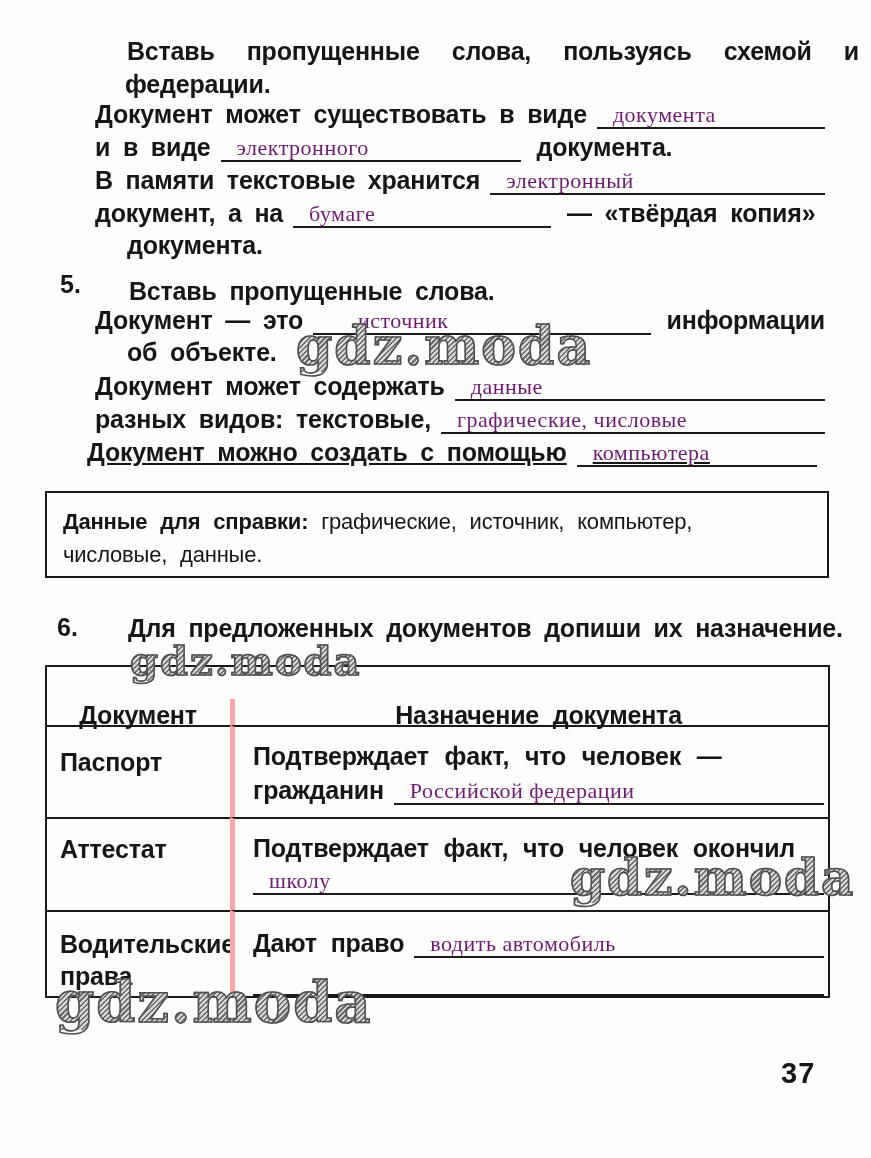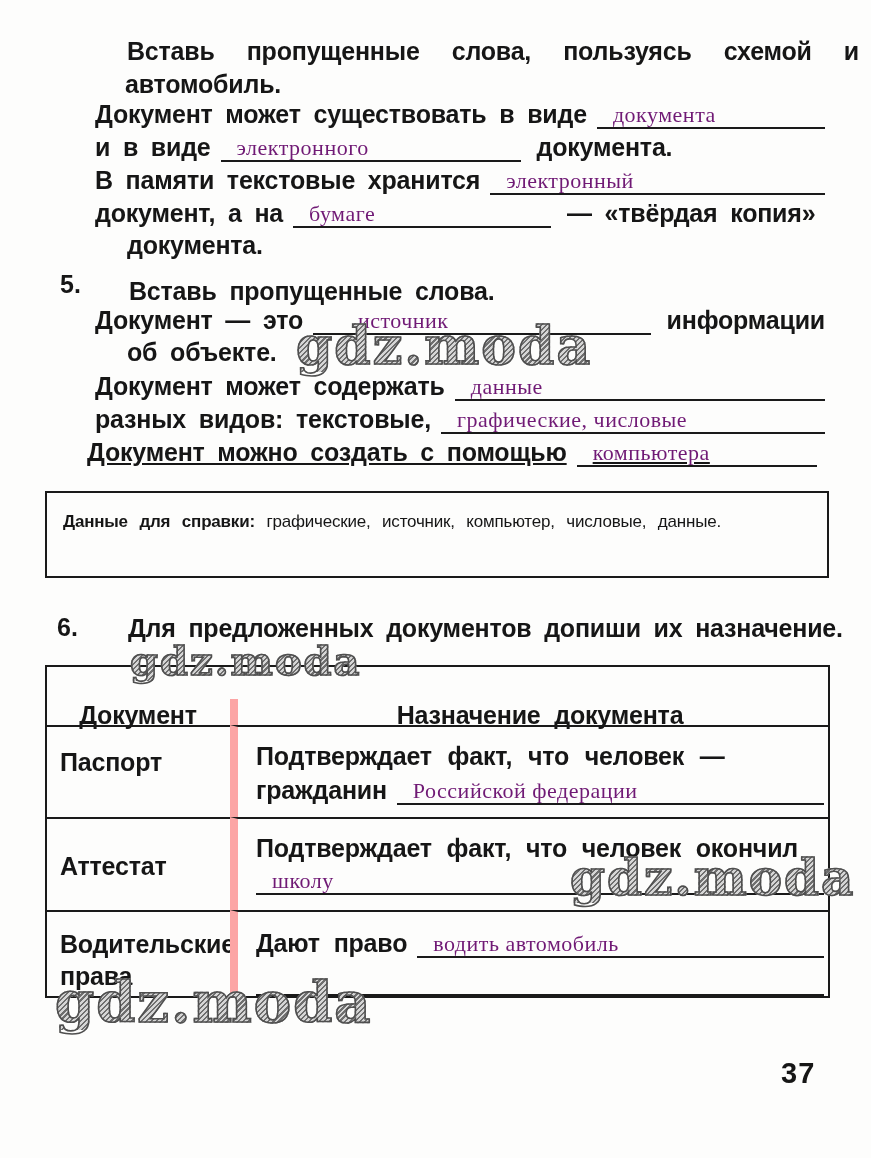--- a/index.html
+++ b/index.html
@@ -38,32 +38,32 @@
   .suffix{margin-left:16px;}
   
   .exnum{position:absolute;font-size:25px;font-weight:700;}
   
   .refbox{
     position:absolute;left:45px;top:491px;width:784px;height:87px;
     border:2.5px solid #1a1a1a;box-sizing:border-box;
     padding:12px 18px 0 16px;
   }
   .refbox .txt{
-    font-size:17px;font-weight:700;line-height:33px;letter-spacing:-0.2px;
+    font-size:22px;font-weight:700;line-height:33px;letter-spacing:-0.2px;
     word-spacing:7px;display:inline;
   }
   .refbox .items{font-weight:700;display:inline;}
   
   .doc-table{
     position:absolute;left:45px;top:665px;width:785px;height:333px;
     border:2.5px solid #1a1a1a;box-sizing:border-box;
     display:grid;grid-template-columns:183px 1fr;grid-template-rows:58px 92px 93px 1fr;
   }
   .cell{box-sizing:border-box;border-top:2px solid #1a1a1a;padding:12px 14px 0 13px;}
-  .cell.c2{border-left:8px solid #fca5a5;padding-left:18px;padding-right:4px;}
+  .cell.c2{border-left:5px solid #fca5a5;padding-left:18px;padding-right:4px;}
   .cell.head{border-top:none;display:flex;align-items:center;justify-content:center;padding-top:6px;margin-top:32px;}
   .cell .t{word-spacing:7px;}
   .cellline{display:flex;align-items:flex-end;height:32px;}
   .cellline + .cellline{margin-top:2px;}
   .wrapcell .t{white-space:normal;line-height:32px;display:block;}
   
   .wm{
     position:absolute;
     font-family:"DejaVu Serif","Liberation Serif",serif;
     font-weight:700;letter-spacing:2px;line-height:1;
@@ -82,21 +82,21 @@
     position:absolute;left:781px;top:1057px;
     font-size:29px;font-weight:700;letter-spacing:1px;
   }
 </style>
 </head>
 <body>
 
 <div class="page">
 
   <div class="block t just" style="left:95px;top:36px;width:732px;">Вставь пропущенные слова, пользуясь схемой и</div>
-  <div class="block t" style="left:93px;top:69px;">автомобиль.</div>
+  <div class="block t" style="left:93px;top:69px;">федерации.</div>
 
   <div class="fl" style="left:95px;top:97px;width:730px;">
     <span class="t">Документ может существовать в виде</span>
     <span class="blank grow">
       <span class="ans">документа</span>
     </span>
   </div>
 
   <div class="fl" style="left:95px;top:130px;width:730px;">
     <span class="t">и в виде</span>
@@ -182,21 +182,21 @@
       </div>
       <div class="cellline">
         <span class="t">гражданин</span>
         <span class="blank grow">
           <span class="ans">Российской федерации</span>
         </span>
       </div>
     </div>
 
     <div class="cell">
-      <span class="t" style="display:block;margin-top:20px;">Аттестат</span>
+      <span class="t" style="display:block;margin-top:3px;">Аттестат</span>
     </div>
     <div class="cell c2">
       <div class="cellline">
         <span class="t" style="word-spacing:8px;">Подтверждает факт, что человек окончил</span>
       </div>
       <div class="cellline" style="margin-top:0;">
         <span class="blank grow" style="margin-left:0;">
           <span class="ans">школу</span>
         </span>
       </div>

